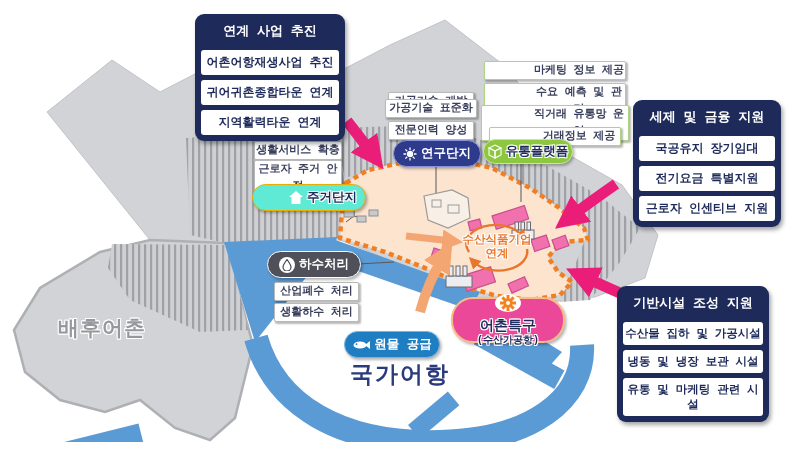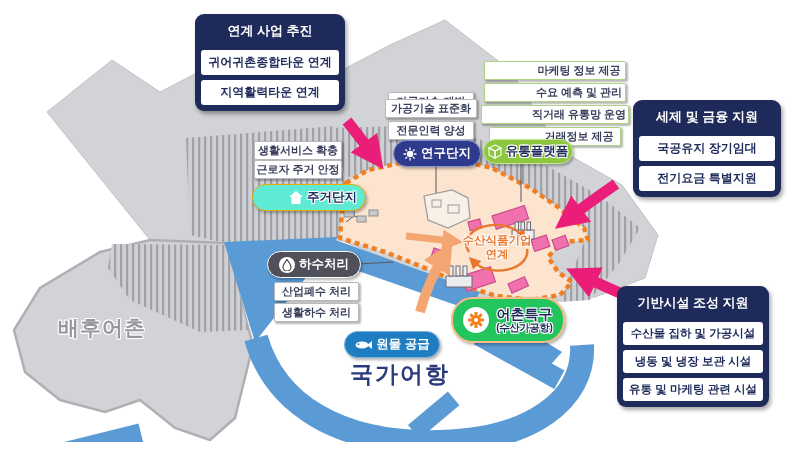--- a/index.html
+++ b/index.html
@@ -1,17 +1,17 @@
 <!DOCTYPE html>
 <html><head>
 <meta charset="utf-8">
 <style>
   html,body{margin:0;padding:0;background:#fff;}
   #stage{position:relative;width:800px;height:442px;overflow:hidden;background:#fff;
-         font-family:Liberation Sans, sans-serif;}
+         font-family:Liberation Mono, monospace;}
   svg.base{position:absolute;left:0;top:0;z-index:0;}
   
   .lbl{position:absolute;background:#fff;border:1px solid #b9b9b9;border-radius:2px;
        box-shadow:1.5px 1.5px 2px rgba(0,0,0,.28);color:#3a3f5c;font-weight:bold;
        font-size:11px;line-height:17px;text-align:center;z-index:3;}
   .lbl.green{border-color:#aed383;padding-left:48px;}
   
   .pill{position:absolute;display:flex;align-items:center;justify-content:center;gap:4px;
         border-radius:14px;font-weight:bold;font-size:12.5px;z-index:4;
         box-shadow:1.5px 2px 3px rgba(0,0,0,.3);}
@@ -106,28 +106,30 @@
     <path d="M 420,312 Q 428,282 444,256" fill="none" stroke="#f3a671" stroke-width="10" marker-end="url(#mSalmon)"></path>
     <path d="M 406,236 L 452,241" fill="none" stroke="#f3a671" stroke-width="7" marker-end="url(#mSalmon)"></path>
 
     <path d="M 347,121 Q 362,140 373,155" fill="none" stroke="#ea1e78" stroke-width="11" marker-end="url(#mPink)"></path>
     <path d="M 616,184 Q 590,202 569,218" fill="none" stroke="#ea1e78" stroke-width="11" marker-end="url(#mPink)"></path>
     <path d="M 636,300 Q 608,288 582,276" fill="none" stroke="#ea1e78" stroke-width="11" marker-end="url(#mPink)"></path>
   </svg>
 
   <div class="co" style="left:195px;top:14px;width:150px;">
     <div class="co-h">연계 사업 추진</div>
+    <div class="co-i">어촌어항재생사업 추진</div>
     <div class="co-i">귀어귀촌종합타운 연계</div>
     <div class="co-i">지역활력타운 연계</div>
   </div>
 
   <div class="co" style="left:633px;top:100px;width:148px;">
     <div class="co-h">세제 및 금융 지원</div>
     <div class="co-i">국공유지 장기임대</div>
     <div class="co-i">전기요금 특별지원</div>
+    <div class="co-i">근로자 인센티브 지원</div>
   </div>
 
   <div class="co" style="left:617px;top:286px;width:152px;">
     <div class="co-h">기반시설 조성 지원</div>
     <div class="co-i" style="font-size:11.5px">수산물 집하 및 가공시설</div>
     <div class="co-i" style="font-size:11.5px">냉동 및 냉장 보관 시설</div>
     <div class="co-i" style="font-size:11.5px">유통 및 마케팅 관련 시설</div>
   </div>
 
   <div class="lbl" style="left:388px;top:92px;width:84px;">가공기술 개발</div>
@@ -188,21 +190,21 @@
     <span class="picon">
       <svg width="18" height="12" viewBox="0 0 18 12">
         <ellipse cx="8" cy="6" rx="6.5" ry="3.6" fill="#fff"></ellipse>
         <polygon points="13,6 18,2 18,10" fill="#fff"></polygon>
         <circle cx="4.5" cy="5.2" r="0.9" fill="#1f7dc2"></circle>
       </svg>
     </span>
     <span>원물 공급</span>
   </div>
 
-  <div class="pill" style="left:451px;top:297px;width:110px;height:42px;background:#22c55e;border:2.5px solid #f9bd85;border-radius:22px;flex-direction:row;gap:7px;">
+  <div class="pill" style="left:451px;top:297px;width:110px;height:42px;background:#ec4899;border:2.5px solid #f9bd85;border-radius:22px;flex-direction:column;gap:7px;">
     <span class="picon" style="width:26px;height:26px;border-radius:50%;background:#fff;">
       <svg width="18" height="18" viewBox="0 0 18 18">
         <g fill="#f5821f">
           <rect x="7.5" y="1" width="3" height="16"></rect>
           <rect x="1" y="7.5" width="16" height="3"></rect>
           <rect x="7.5" y="1" width="3" height="16" transform="rotate(45 9 9)"></rect>
           <rect x="7.5" y="1" width="3" height="16" transform="rotate(-45 9 9)"></rect>
           <circle cx="9" cy="9" r="4.6"></circle>
         </g>
         <circle cx="9" cy="9" r="2" fill="#fff"></circle>

